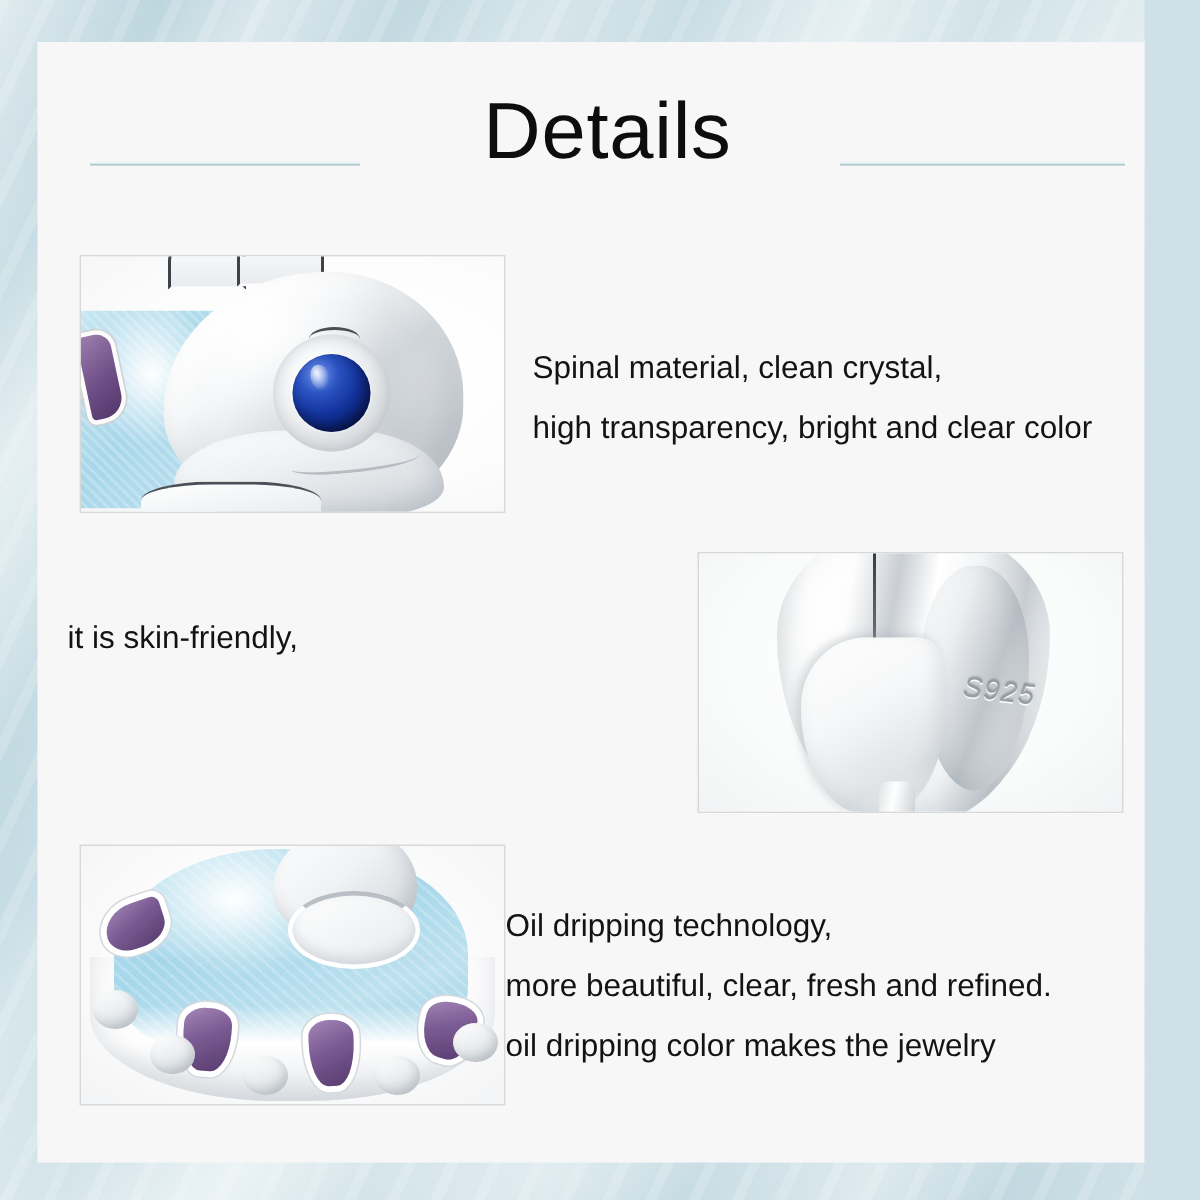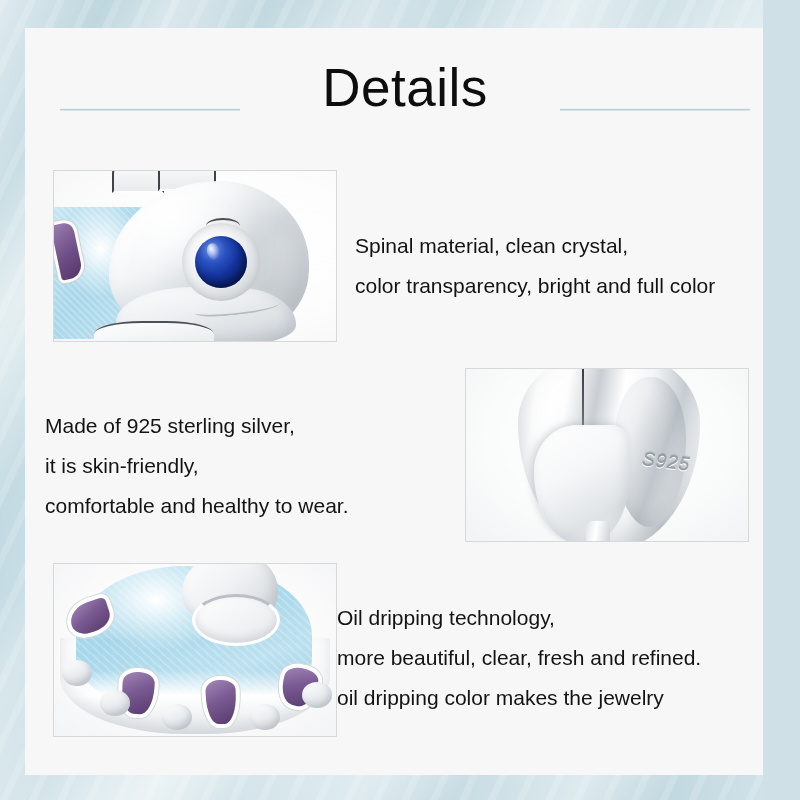--- a/index.html
+++ b/index.html
@@ -406,27 +406,25 @@
         <div class="ph1-eye-ring"></div>
         <div class="ph1-eye"></div>
         <div class="ph1-eye-hl"></div>
         <div class="ph1-brow"></div>
         <div class="ph1-neck"></div>
       </div>
     </div>
 
     <div class="text-block" id="text-crystal">
       <span class="line">Spinal material, clean crystal,</span>
-      <span class="line">color transparency, bright and full color</span>
+      <span class="line">high transparency, bright and clear color</span>
     </div>
 
     <div class="text-block" id="text-silver">
-      <span class="line">Made of 925 sterling silver,</span>
       <span class="line">it is skin-friendly,</span>
-      <span class="line">comfortable and healthy to wear.</span>
     </div>
 
     <div class="photo" id="photo-925">
       <div class="photo-inner">
         <div class="ph2-bg"></div>
         <div class="ph2-bail"></div>
         <div class="ph2-lobe"></div>
         <div class="ph2-groove"></div>
         <div class="ph2-petal"></div>
         <div class="ph2-stem"></div>

